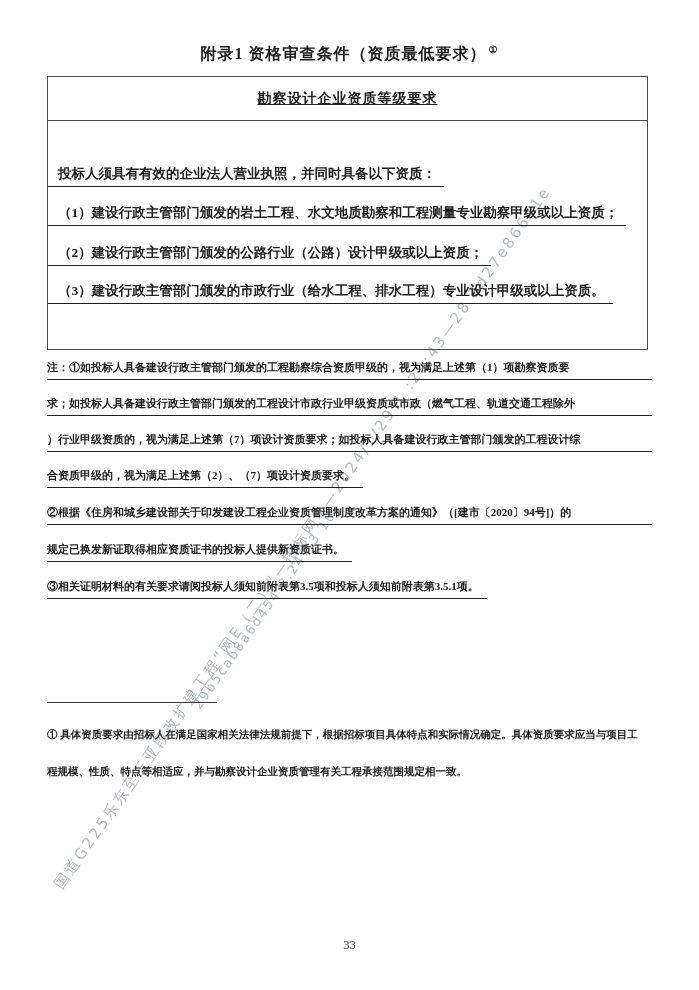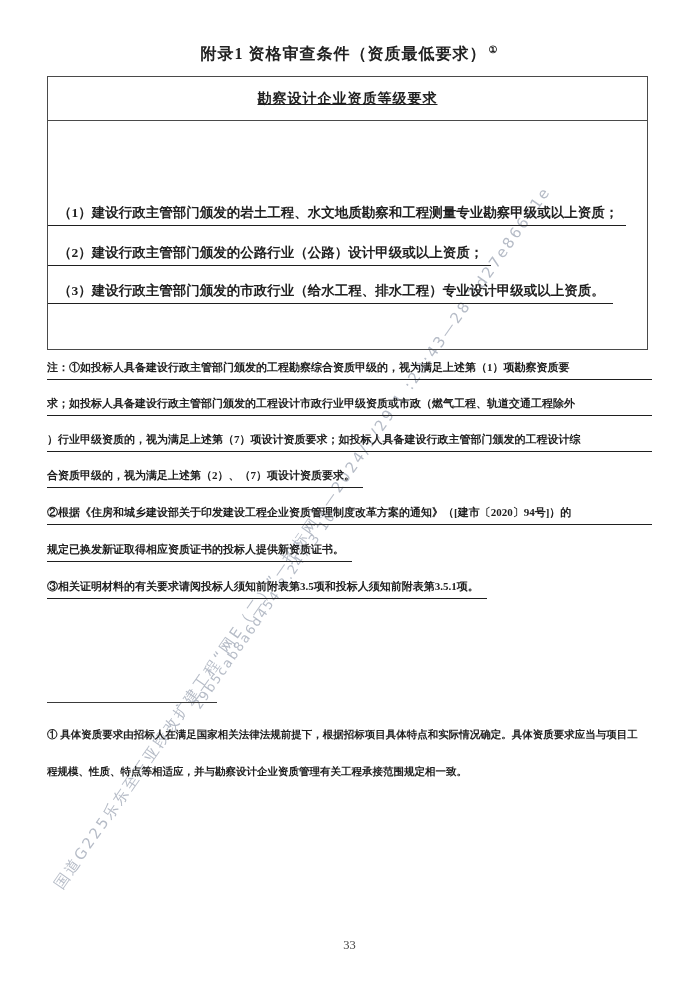--- a/index.html
+++ b/index.html
@@ -83,20 +83,21 @@
   <div class="wm wm-2">29b5cab8a6d454 8.247.3 10</div>
 
   <div class="content">
 
     <div class="doc-title">
       <span>附录1  资格审查条件（资质最低要求）</span><span class="sup">①</span>
     </div>
 
     <div class="qual-table">
       <div class="thead">勘察设计企业资质等级要求</div>
+      <div class="t-line r0">投标人须具有有效的企业法人营业执照，并同时具备以下资质：</div>
       <div class="t-line r1">（1）建设行政主管部门颁发的岩土工程、水文地质勘察和工程测量专业勘察甲级或以上资质；</div>
       <div class="t-line r2">（2）建设行政主管部门颁发的公路行业（公路）设计甲级或以上资质；</div>
       <div class="t-line r3">（3）建设行政主管部门颁发的市政行业（给水工程、排水工程）专业设计甲级或以上资质。</div>
     </div>
 
     <div class="notes">
       <div class="note-line n0 w-full">注：①如投标人具备建设行政主管部门颁发的工程勘察综合资质甲级的，视为满足上述第（1）项勘察资质要</div>
       <div class="note-line n1 w-full">求；如投标人具备建设行政主管部门颁发的工程设计市政行业甲级资质或市政（燃气工程、轨道交通工程除外</div>
       <div class="note-line n2 w-full">）行业甲级资质的，视为满足上述第（7）项设计资质要求；如投标人具备建设行政主管部门颁发的工程设计综</div>
       <div class="note-line n3 w-fit">合资质甲级的，视为满足上述第（2）、（7）项设计资质要求。</div>

